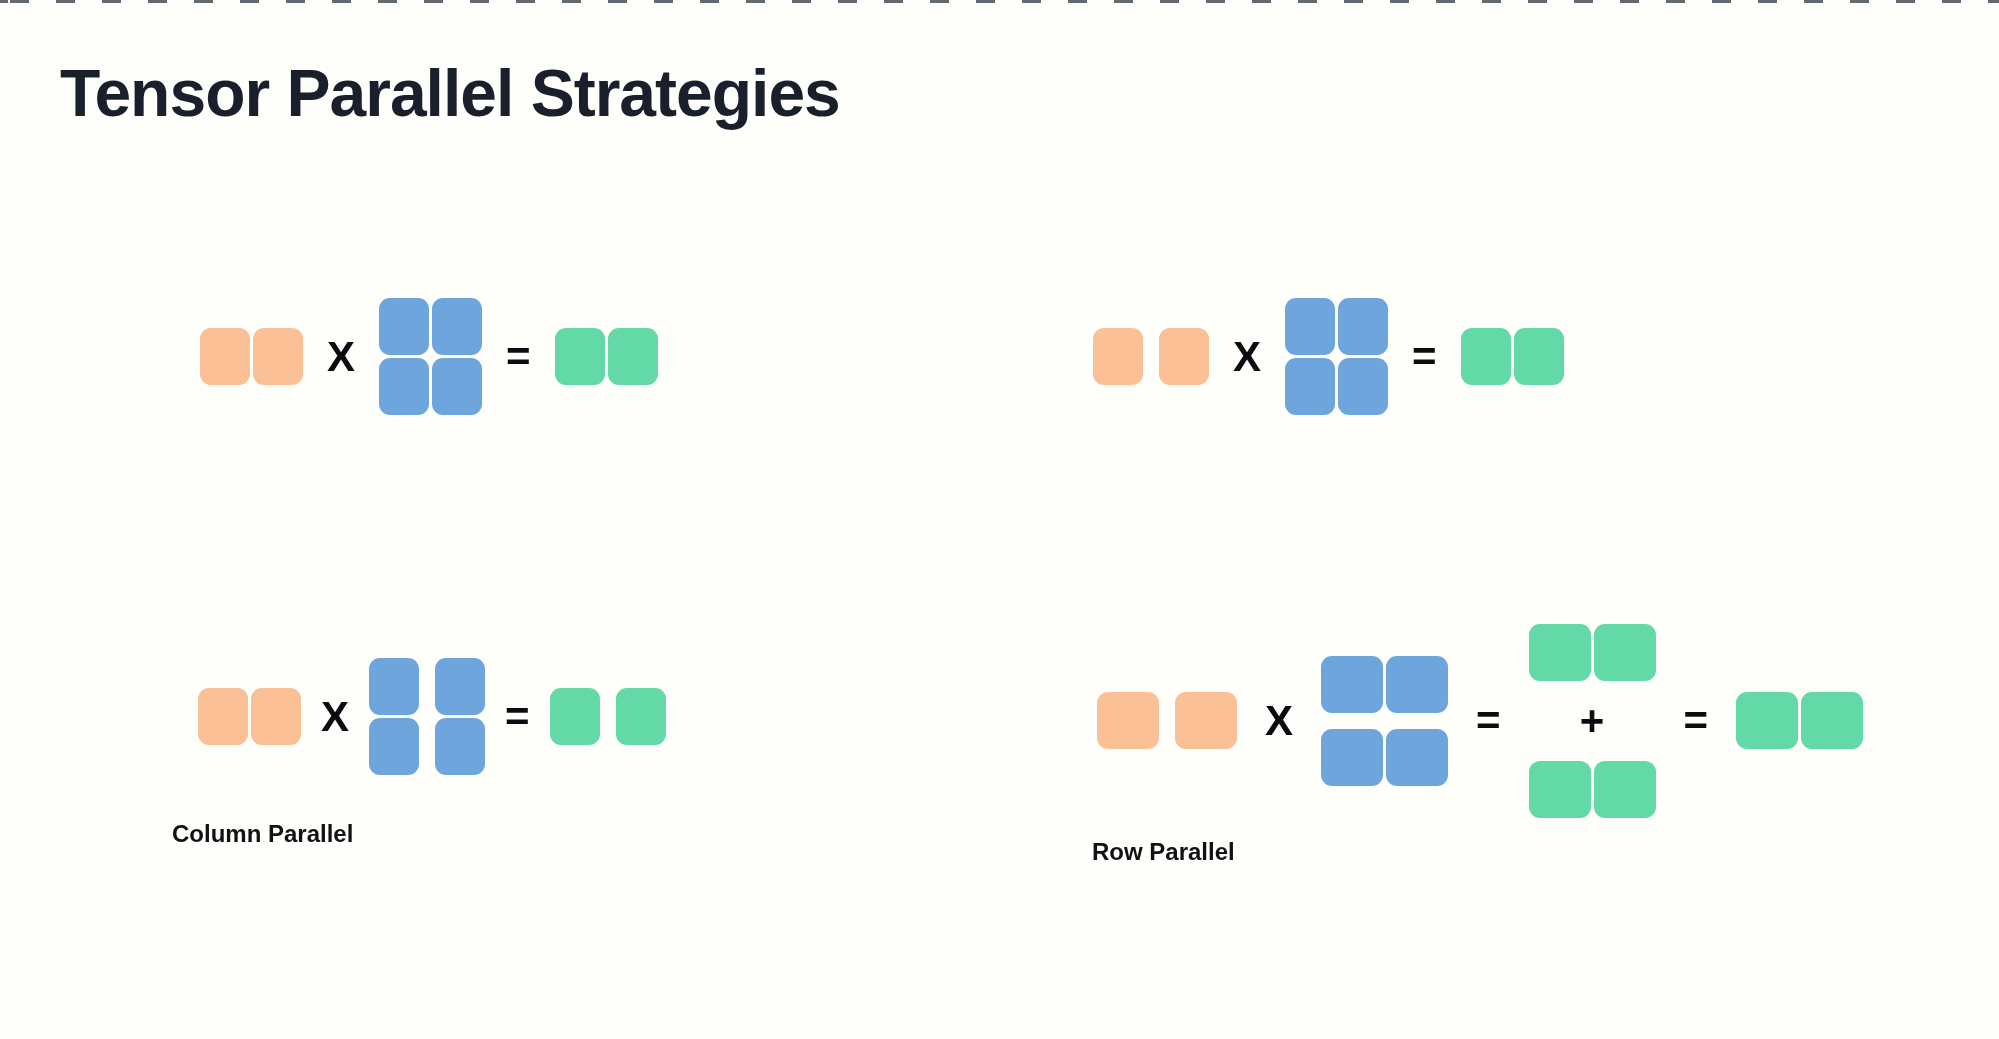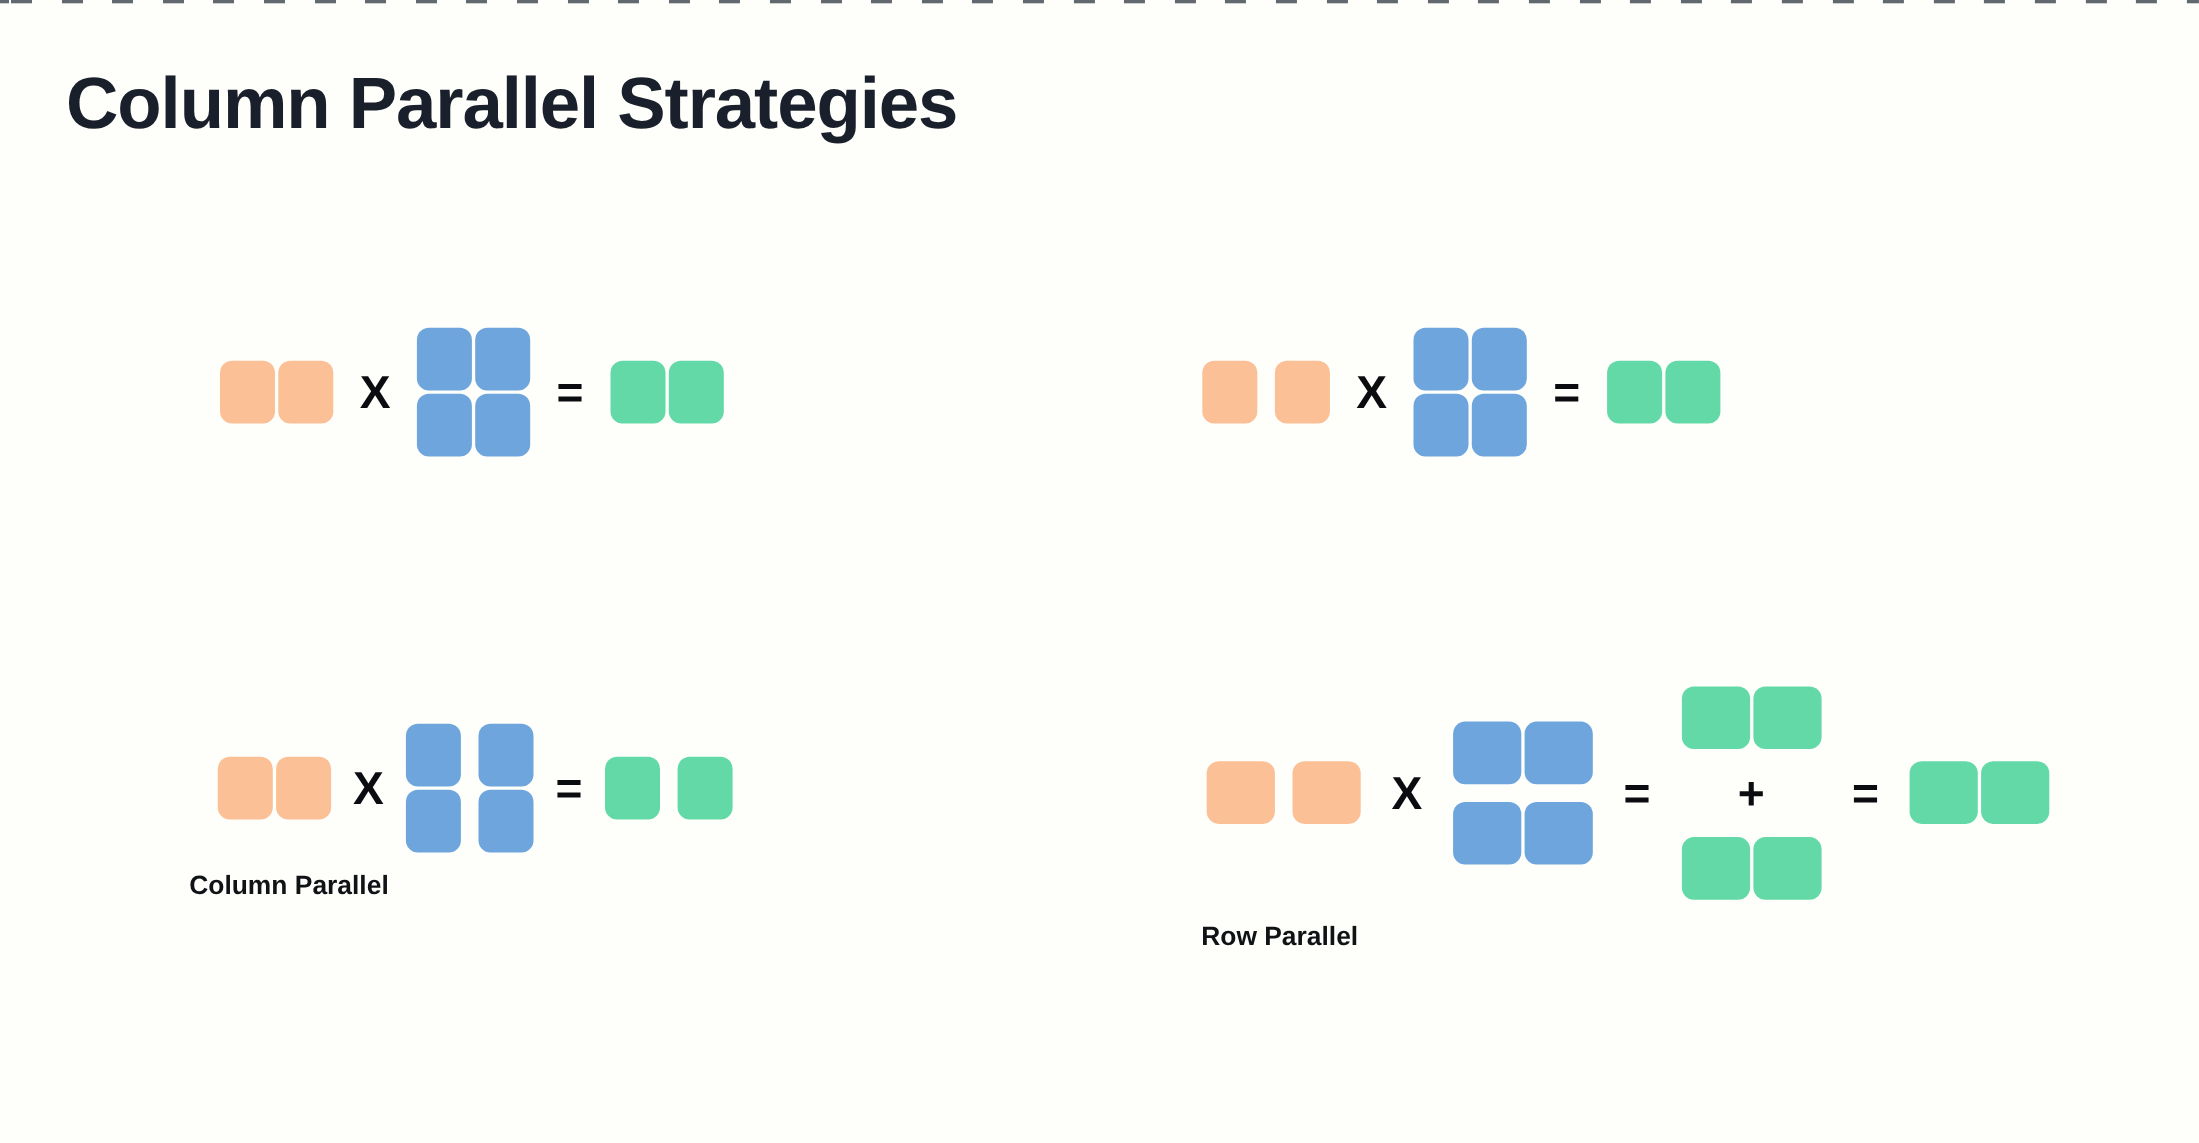--- a/index.html
+++ b/index.html
@@ -33,29 +33,29 @@
   }
   .op{
     font-weight:800;font-size:42px;line-height:32px;color:#0A0C0F;
     font-family:"Liberation Sans",sans-serif;
   }
   .vstack{display:flex;flex-direction:column;align-items:center;gap:24px}
   .fig-label{
     position:absolute;font-weight:700;font-size:24px;line-height:1.15;
     color:#101316;white-space:nowrap;
   }
-  .label-bl{left:172px;top:792px}
+  .label-bl{left:172px;top:820px}
   .label-br{left:1092px;top:838px}
 </style>
 </head>
 <body>
 
 <div class="top-dashes"></div>
 
-<h1 class="title">Column Parallel Strategies</h1>
+<h1 class="title">Tensor Parallel Strategies</h1>
 
 <div class="figure fig-tl">
     <div class="matrix" style="grid-template-columns: repeat(2, var(--bw)); column-gap: var(--seam); row-gap: var(--seam);">
       <div class="block" style="background: rgb(251, 192, 149);"></div>
       <div class="block" style="background: rgb(251, 192, 149);"></div>
     </div>
     <span class="op">X</span>
     <div class="matrix" style="grid-template-columns: repeat(2, var(--bw)); column-gap: var(--seam); row-gap: var(--seam);">
       <div class="block" style="background: rgb(109, 165, 220);"></div>
       <div class="block" style="background: rgb(109, 165, 220);"></div>

